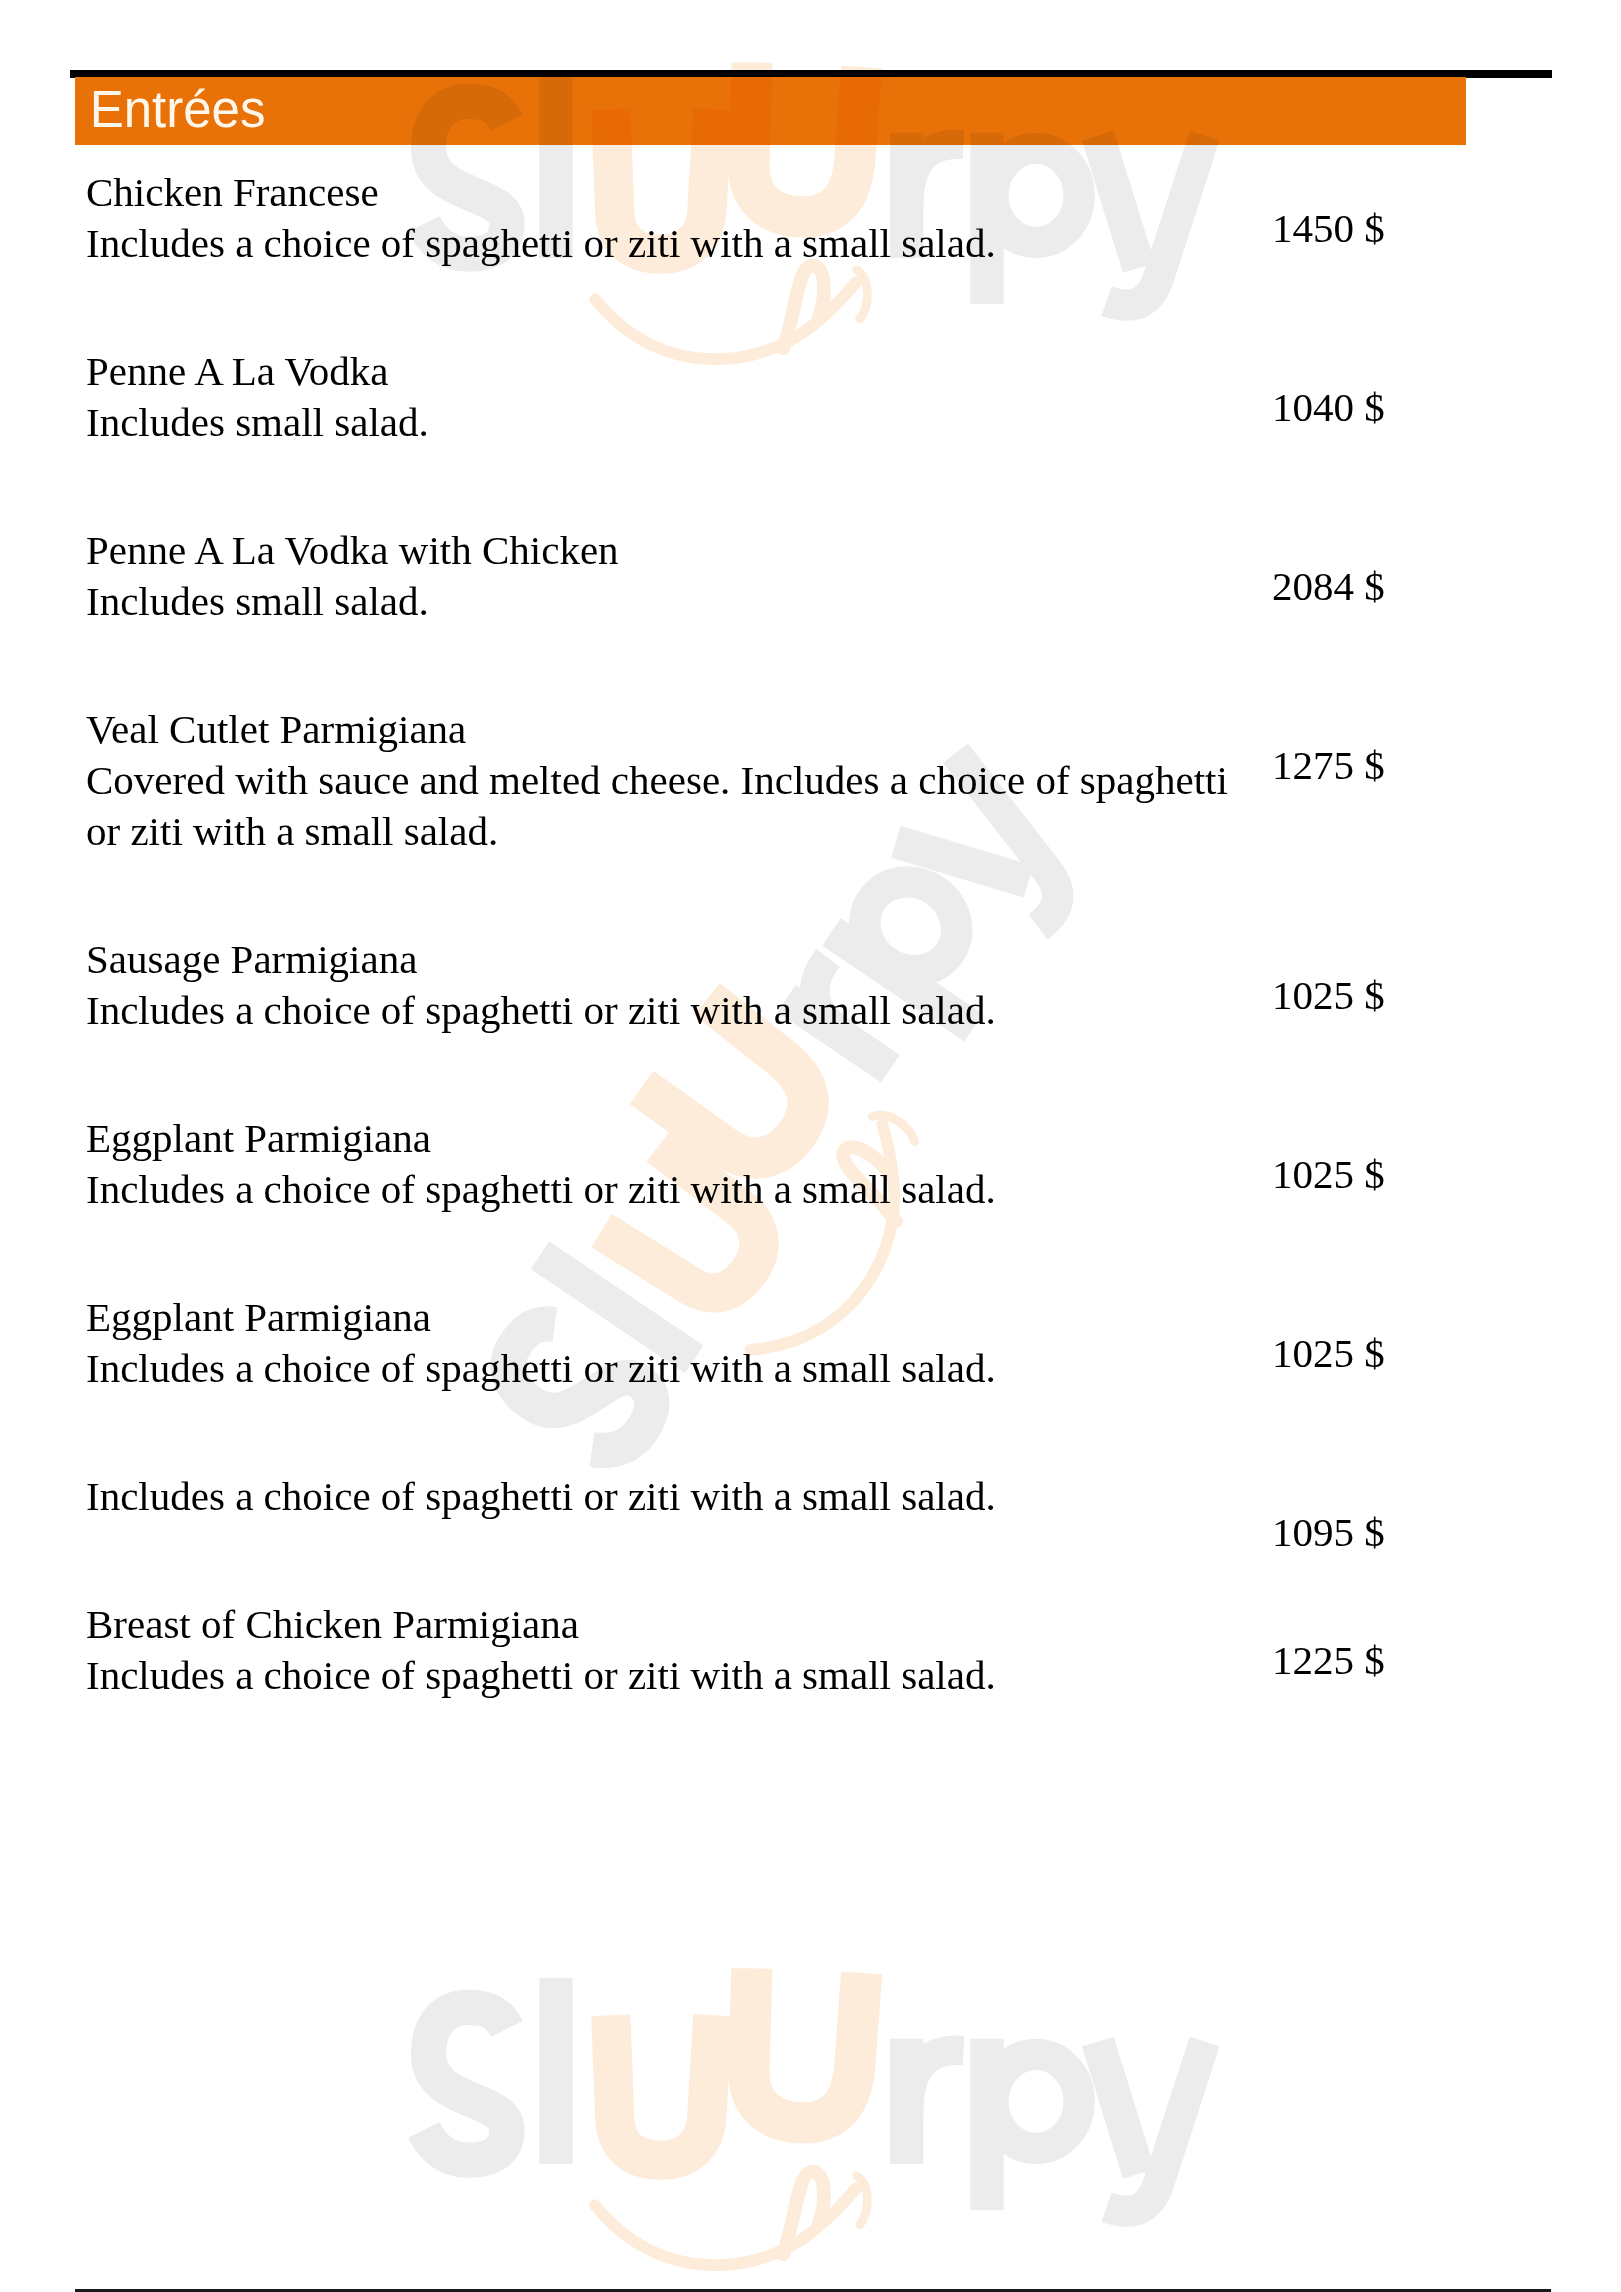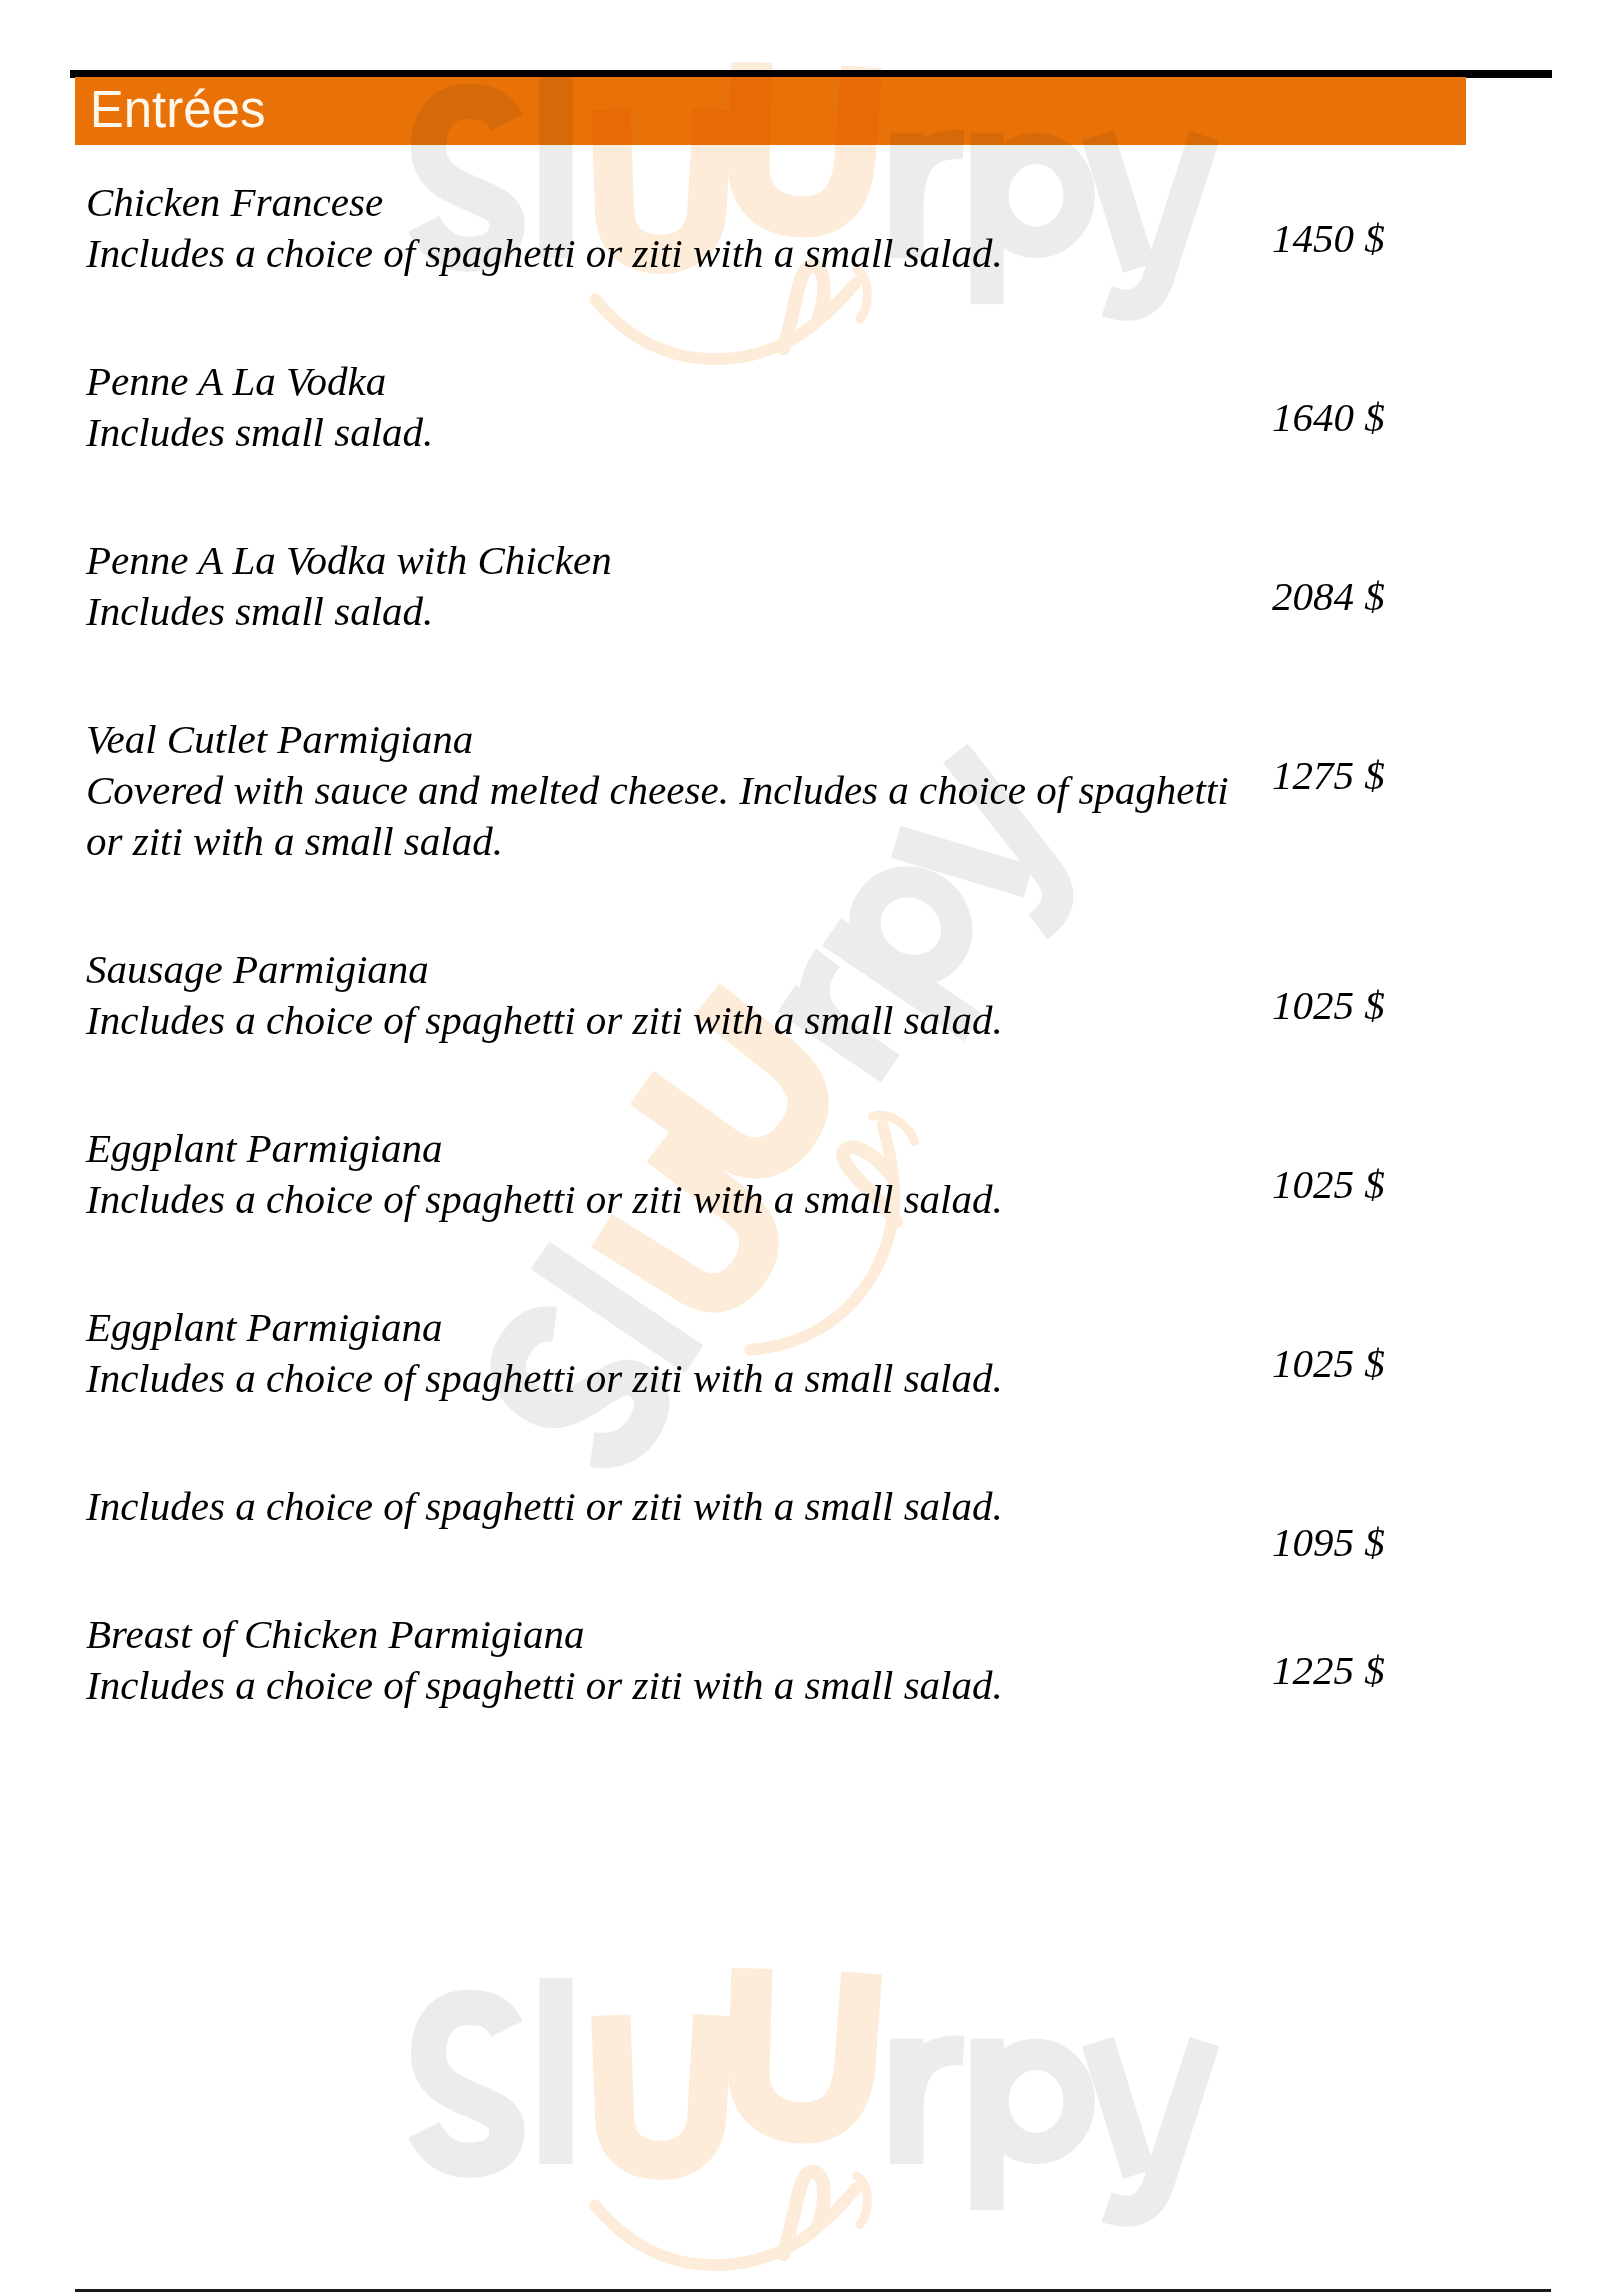--- a/index.html
+++ b/index.html
@@ -1,20 +1,20 @@
 <!DOCTYPE html>
 <html><head>
 <meta charset="utf-8">
 <style>
   html, body { margin:0; padding:0; background:#ffffff; }
   body { width:1621px; height:2293px; position:relative; overflow:hidden; }
   .rule-top { position:absolute; left:70px; top:70px; width:1482px; height:7.8px; background:#000; }
   .band { position:absolute; left:75px; top:77px; width:1391px; height:68px; background:#E97208; }
   .band-title { position:absolute; left:14.7px; top:6.9px; font-family:"Liberation Sans", sans-serif; font-size:51px; line-height:51px; color:#fff7ec; white-space:nowrap; }
-  .items { position:absolute; left:86px; top:177px; width:1392px;font-style:italic; }
+  .items { position:absolute; left:86px; top:167px; width:1392px; }
   .item { position:relative; margin-bottom:77px; font-family:"Liberation Serif", serif; font-size:41px; line-height:51px; color:#000; }
   .item-name { display:block; white-space:nowrap; }
   .item-desc { display:block; width:1166px; }
   .item-price { position:absolute; left:1186px; top:0; white-space:nowrap;margin-top:36px; }
   .rule-bottom { position:absolute; left:75px; top:2289px; width:1476px; height:2.9px; background:#1a1a1a; }
   .wm { position:absolute; width:823px; height:304px; pointer-events:none; mix-blend-mode:multiply; z-index:5; }
   .wm svg { width:823px; height:304px; display:block; overflow:visible; }
   .wm-top { left:409px; top:62px; }
   .wm-bottom { left:409px; top:1968px; }
   .wm-mid { left:394px; top:963px; transform:rotate(-56deg); transform-origin:412px 152px; }
@@ -61,21 +61,21 @@
 
 <div class="items">
   <div class="item">
     <span class="item-name">Chicken Francese</span>
     <span class="item-desc">Includes a choice of spaghetti or ziti with a small salad.</span>
     <span class="item-price">1450 $</span>
   </div>
   <div class="item">
     <span class="item-name">Penne A La Vodka</span>
     <span class="item-desc">Includes small salad.</span>
-    <span class="item-price">1640 $</span>
+    <span class="item-price">1040 $</span>
   </div>
   <div class="item">
     <span class="item-name">Penne A La Vodka with Chicken</span>
     <span class="item-desc">Includes small salad.</span>
     <span class="item-price">2084 $</span>
   </div>
   <div class="item">
     <span class="item-name">Veal Cutlet Parmigiana</span>
     <span class="item-desc">Covered with sauce and melted cheese. Includes a choice of spaghetti or ziti with a small salad.</span>
     <span class="item-price">1275 $</span>

